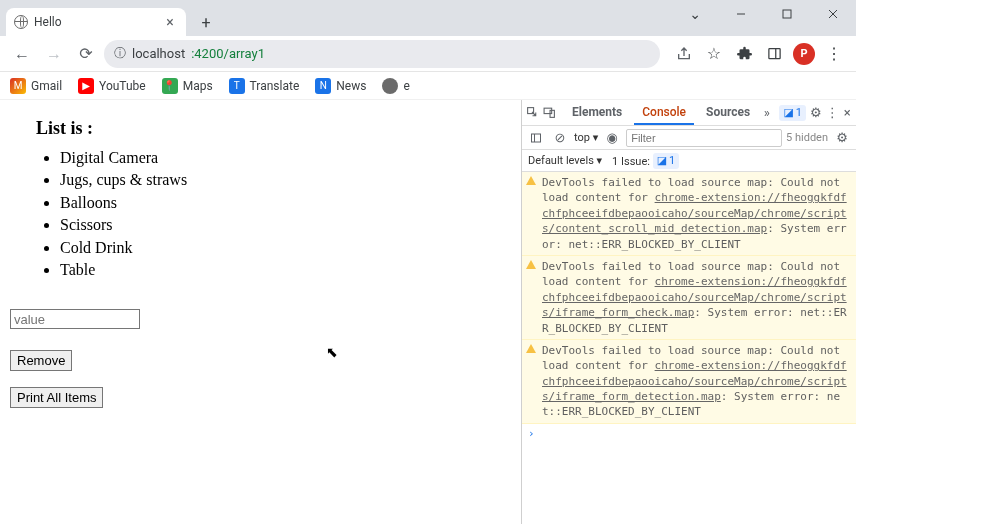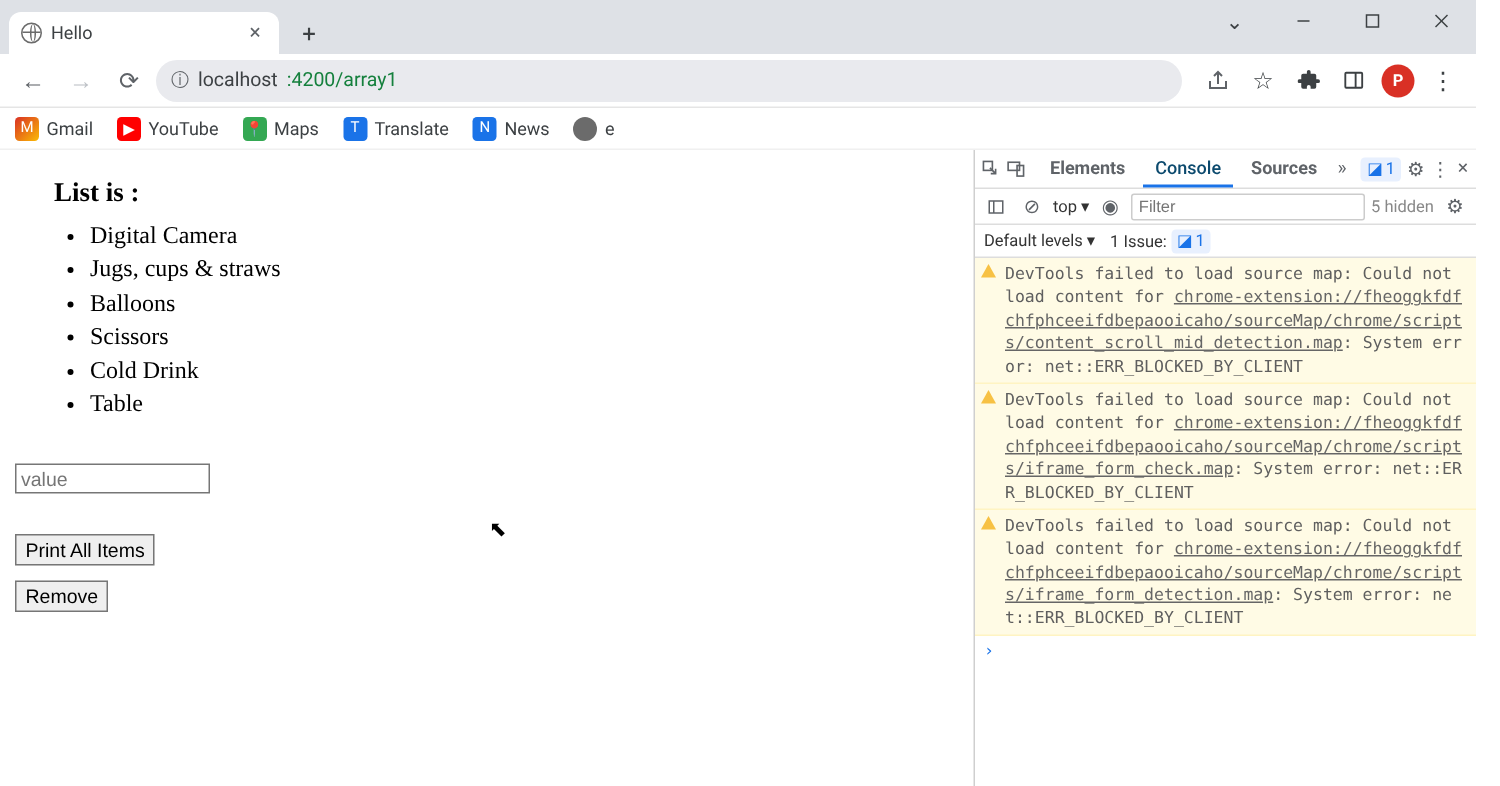--- a/index.html
+++ b/index.html
@@ -1,17 +1,17 @@
 <!DOCTYPE html>
 <html><head>
 <meta charset="utf-8">
 <style>
   * { box-sizing: border-box; }
   html, body { margin:0; padding:0; font-family:-apple-system,"Segoe UI",Roboto,Arial,sans-serif; background:#fff; color:#202124; }
-  .window { width:984px; height:524px; display:flex; flex-direction:column; background:#dee1e6; }
+  .window { width:856px; height:524px; display:flex; flex-direction:column; background:#dee1e6; }
   
   .tabstrip { height:36px; display:flex; align-items:flex-end; background:#dee1e6; padding:8px 6px 0 6px; gap:6px; position:relative; }
   .tab { height:28px; background:#fff; border-radius:8px 8px 0 0; display:flex; align-items:center; padding:0 8px; min-width:180px; gap:6px; font-size:12px; color:#3c4043; }
   .tab .globe { width:14px; height:14px; border:1.2px solid #6b6b6b; border-radius:50%; position:relative; }
   .tab .globe::before { content:""; position:absolute; left:40%; top:0; width:20%; height:100%; border-left:1.2px solid #6b6b6b; border-right:1.2px solid #6b6b6b; border-radius:50%; }
   .tab .globe::after { content:""; position:absolute; top:40%; left:0; height:1.2px; width:100%; background:#6b6b6b; }
   .tab-close { margin-left:auto; width:16px; height:16px; display:flex; align-items:center; justify-content:center; cursor:pointer; color:#5f6368; font-size:14px;}
   .newtab { width:28px; height:28px; display:flex; align-items:center; justify-content:center; color:#3c4043; font-size:16px; border-radius:50%; cursor:pointer; }
   .win-controls { position:absolute; right:0; top:0; height:36px; display:flex; }
   .win-btn { width:46px; height:28px; display:flex; align-items:center; justify-content:center; font-size:12px; color:#3c4043; }
@@ -45,21 +45,21 @@
   .page ul li{ margin:0; line-height:1.4;}
   .page input[type=text]{ width:130px; height:20px; font-family:Arial; font-size:13px; margin:14px 0; border:1px solid #767676; padding:1px 3px;}
   .page button{ font-family:Arial; font-size:13px; height:21px; margin:3px 0; background:#efefef; border:1px solid #767676; padding:1px 6px; cursor:pointer;}
   .page .btnrow{ margin-top:4px;}
   
   .devtools{ width:335px; border-left:1px solid #cfcfcf; display:flex; flex-direction:column; background:#fff; font-size:12px; color:#333;}
   .dt-top{ height:26px; display:flex; align-items:center; border-bottom:1px solid #ddd; padding:0 4px; gap:4px;}
   .dt-ico{ width:20px;height:20px;display:flex;align-items:center;justify-content:center;color:#5f6368;cursor:pointer;font-size:13px;}
   .dt-tabs{ display:flex; gap:4px; margin-left:4px;}
   .dt-tab{ padding:4px 8px; font-size:12px; color:#5f6368; cursor:pointer;font-weight:bold;}
-  .dt-tab.active{ color:#0c4a6e; border-bottom:2px solid #1a73e8; font-weight:500;}
+  .dt-tab.active{ color:#c2410c; border-bottom:2px solid #1a73e8; font-weight:500;}
   .dt-spacer{flex:1;}
   .badge-err{ display:inline-flex;align-items:center;gap:2px;background:#e8f0fe;color:#1a73e8;border-radius:3px;padding:0 4px;font-size:11px;height:16px;}
   .dt-sub{ height:24px; display:flex; align-items:center; border-bottom:1px solid #ddd; padding:0 4px; gap:4px;}
   .dt-sel{ font-size:11px; color:#333;}
   .dt-filter{ flex:1; height:18px; border:1px solid #ccc; font-size:11px; padding:0 4px; border-radius:2px;}
   .dt-hidden{ font-size:11px; color:#888;}
   .dt-sub2{ height:22px; display:flex; align-items:center; border-bottom:1px solid #ddd; padding:0 6px; gap:10px; font-size:11px; color:#333;}
   .dt-msgs{ flex:1; overflow:auto; font-family:Menlo,Consolas,monospace; font-size:11px;}
   .msg{ background:#fffbe5; border-bottom:1px solid #fff4c2; padding:3px 6px 3px 20px; position:relative; line-height:1.4; color:#5f5f5f; word-break:break-all;}
   .msg .warn{ position:absolute; left:4px; top:4px; width:0;height:0;border-left:5px solid transparent;border-right:5px solid transparent;border-bottom:9px solid #f7c144;}
@@ -166,22 +166,22 @@
       <h3>List is :</h3>
       <ul id="list">
           <li>Digital Camera</li>
           <li>Jugs, cups &amp; straws</li>
           <li>Balloons</li>
           <li>Scissors</li>
           <li>Cold Drink</li>
           <li>Table</li>
         </ul>
       <input type="text" placeholder="value" style="">
+      <div class="btnrow"><button>Remove</button></div>
       <div class="btnrow" style="margin-top:10px;"><button>Print All Items</button></div>
-      <div class="btnrow"><button>Remove</button></div>
     </div>
 
     <div class="devtools">
       <div class="dt-top">
         <span class="dt-ico">
             <svg width="13" height="13" viewBox="0 0 24 24" fill="none" stroke="#5f6368" stroke-width="2">
               <rect x="3" y="3" width="11" height="11"></rect>
               <path d="M11 11l7 7M18 12v6h-6"></path>
             </svg>
           </span>

